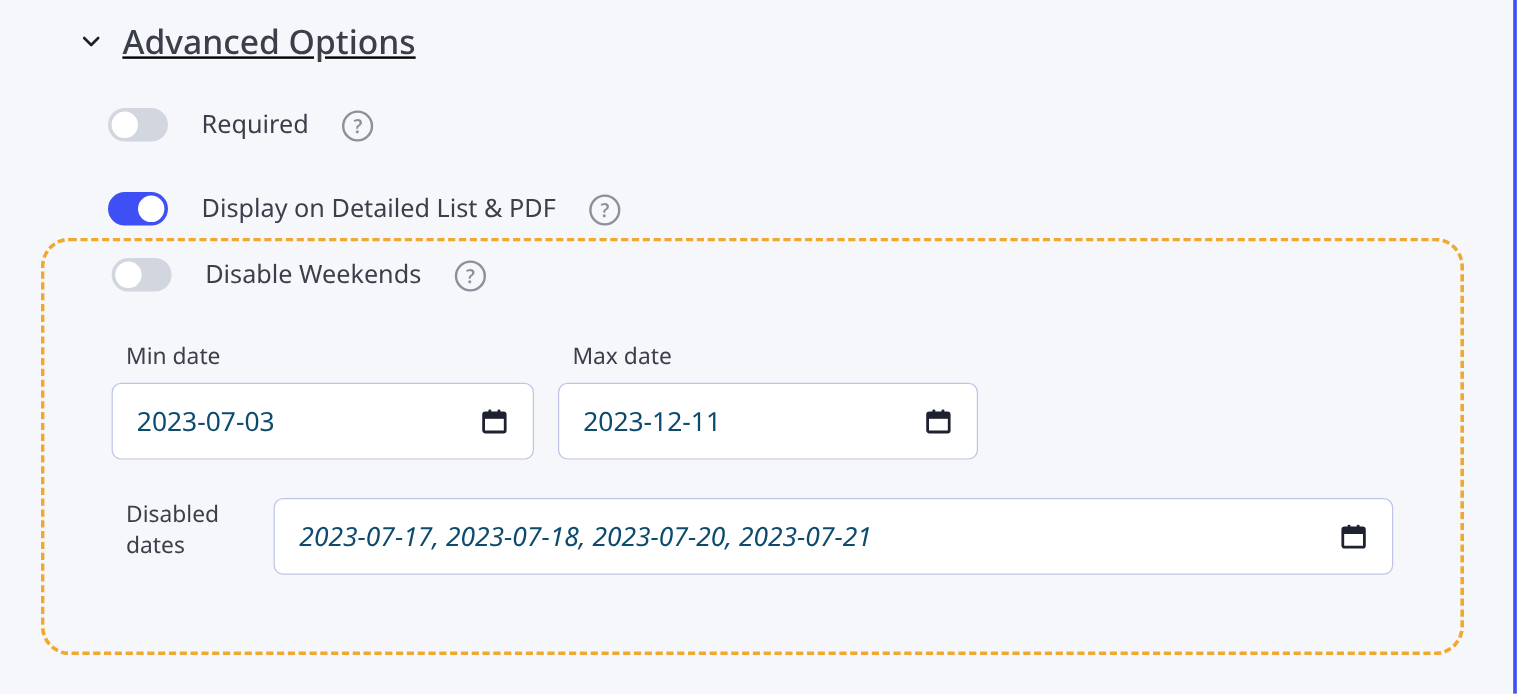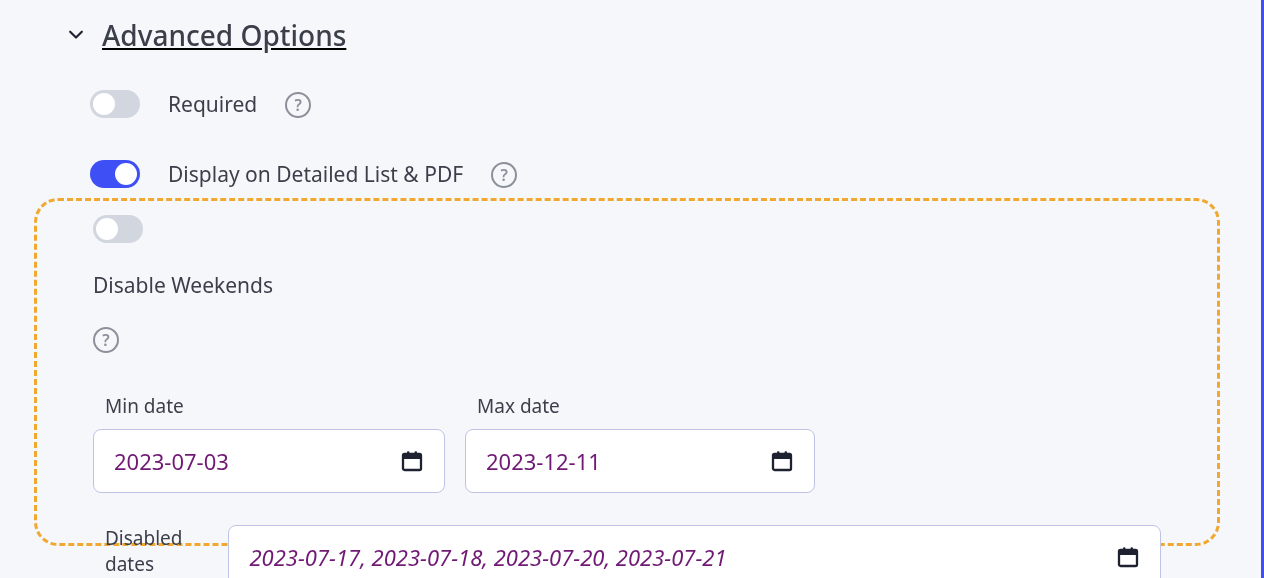--- a/index.html
+++ b/index.html
@@ -98,24 +98,23 @@
       border: 3px dashed #f0a830;
       border-radius: 24px;
       padding-left: 56px;
       padding-right: 56px;
       padding-top: 14px;
       box-sizing: border-box;
     }
 
     .disable-row {
       display: flex;
-      align-items: flex-start;
+      align-items: flex-end;
       gap: 28px;
       margin-bottom: 40px;
-      flex-direction: column;
     }
 
     .dates-row {
       display: flex;
       gap: 20px;
       margin-bottom: 32px;
     }
     .date-field {
       width: 352px;
       display: flex;
@@ -135,21 +134,21 @@
       border-radius: 8px;
       height: 64px;
       background: #fff;
       display: flex;
       align-items: center;
       padding: 0 20px 0 20px;
       box-sizing: border-box;
     }
     .input-value {
       font-size: 22px;
-      color: #701a75;
+      color: #0c4a6e;
       flex: 1;
     }
 
     .disabled-section {
       display: flex;
       flex-direction: row;
       gap: 10px;
     }
     .disabled-section .input-box {
       width: 1074px;

